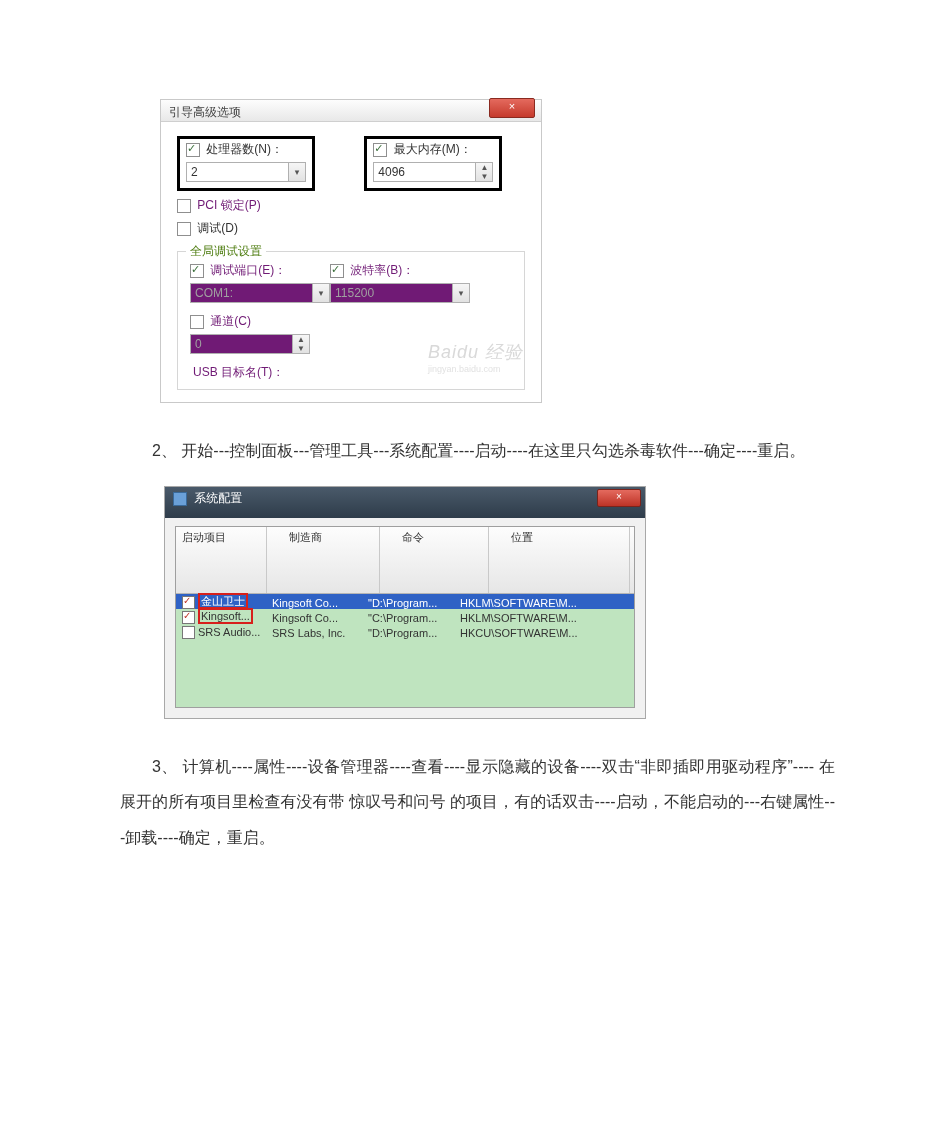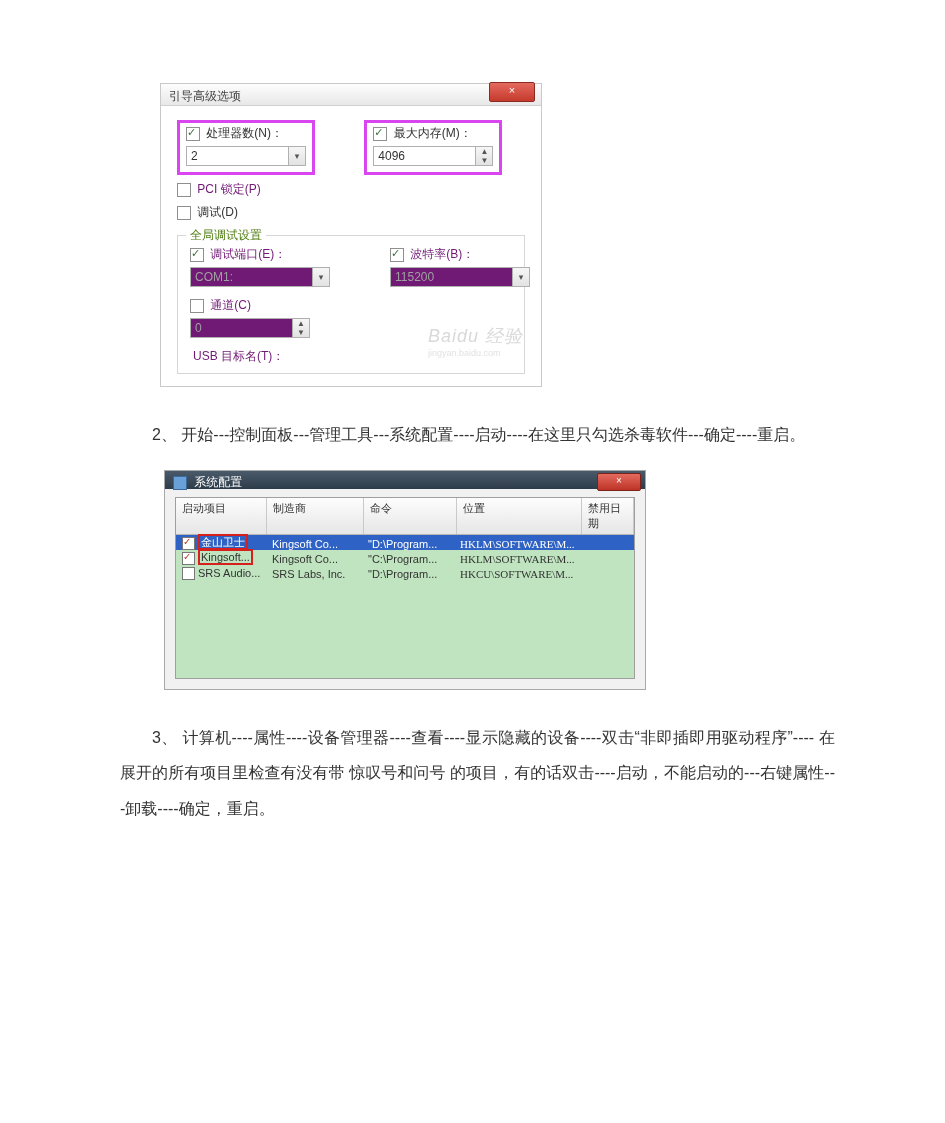--- a/index.html
+++ b/index.html
@@ -4,21 +4,21 @@
 <style>
   body {
     margin: 0;
     padding: 0;
     background: #ffffff;
     width: 945px;
     font-family: "Microsoft YaHei", SimSun, Arial, sans-serif;
     color: #333;
   }
   .page {
-    padding: 28px 110px 40px 120px;
+    padding: 44px 110px 40px 120px;
   }
   
   .dlg1-wrap {
     margin: 55px 0 30px 40px;
     width: 380px;
     background: #ffffff;
     border: 1px solid #c9c9c9;
     position: relative;
   }
   .dlg1-titlebar {
@@ -45,21 +45,21 @@
     text-align: center;
     line-height: 15px;
   }
   .dlg1-body {
     padding: 14px 16px 12px 16px;
     font-size: 12px;
     color: #333;
     position: relative;
   }
   .red-box {
-    border: 3px solid #d946ef;
+    border: 3px solid #000000;
     padding: 2px 6px 6px 6px;
     display: inline-block;
     vertical-align: top;
   }
   .red-box.left { width: 120px; }
   .red-box.right { width: 120px; margin-left: 46px; }
   .ck {
     width: 12px; height: 12px;
     border: 1px solid #8f8f8f;
     display: inline-block;
@@ -111,21 +111,21 @@
     position:relative;
   }
   .groupbox .legend{
     position:absolute;
     top:-9px; left:8px;
     background:#fff;
     padding:0 4px;
     font-size:12px;
     color:#4d7c0f;
   }
-  .gb-row{display:flex; gap:60px;}
+  .gb-row{display:flex; }
   .gb-col{flex:0 0 auto; width:140px;}
   .watermark{
     position:absolute;
     right:18px; bottom:28px;
     font-size:18px;
     color:#d9d9d9;
     font-style:italic;
     letter-spacing:1px;
     pointer-events:none;
   }
@@ -142,21 +142,21 @@
   .para .lead{ margin-left:2em; }
 
   
   .dlg2-wrap{
     margin: 8px 0 30px 44px;
     width: 480px;
     border:1px solid #a8a8a8;
     background:#f1f1f1;
   }
   .dlg2-titlebar{
-    height:18px;
+    height:31px;
     background:linear-gradient(#4a5a6a,#2e3c4a);
     color:#fff;
     font-size:12px;
     padding:3px 8px 0 8px;
     position:relative;
     box-sizing:border-box;
   }
   .dlg2-titlebar .winicon{
     width:12px;height:12px;display:inline-block;
     background:#6aa0d8;border:1px solid #3a6a9a;
@@ -186,30 +186,31 @@
     border:1px solid #9f9f9f;
     background:#bfe4bf;
     height:180px;
     overflow:hidden;
     font-size:11px;
   }
   .lv-head{
     display:flex;
     background:linear-gradient(#fdfdfd,#e6e6e6);
     border-bottom:1px solid #b5b5b5;
+    gap:16px;
   }
   .lv-head .c{
     border-right:1px solid #c9c9c9;
     padding:3px 6px;
     color:#333;
   }
   .c1{flex:0 0 78px;}
   .c2{flex:0 0 84px;}
   .c3{flex:0 0 80px;}
-  .c4{flex:0 0 112px;font-family:Liberation Serif, serif;}
+  .c4{flex:0 0 112px;}
   .c5{flex:1 1 auto;}
   .lv-row{display:flex;align-items:flex-end;height:15px;}
   .lv-row .c{padding:0 6px;white-space:nowrap;overflow:hidden;text-overflow:clip;}
   .lv-row.sel{background:#2f62c5;color:#fff;}
   .lv-row .ck-sm{
     width:11px;height:11px;border:1px solid #777;display:inline-block;background:#fff;margin-right:3px;vertical-align:middle;position:relative;
   }
   .lv-row .ck-sm.on::after{content:"✓";position:absolute;font-size:10px;left:0;top:-2px;color:#c0392b;}
   .red-underline-box{
     border:2px solid #d7201c;

